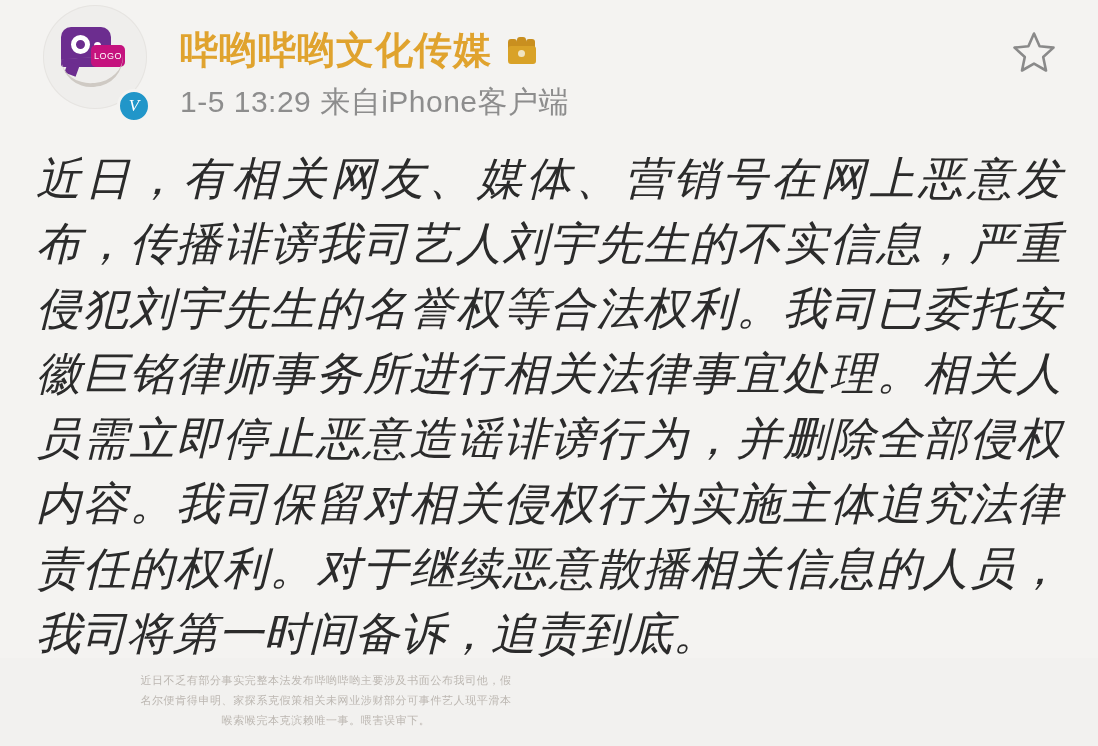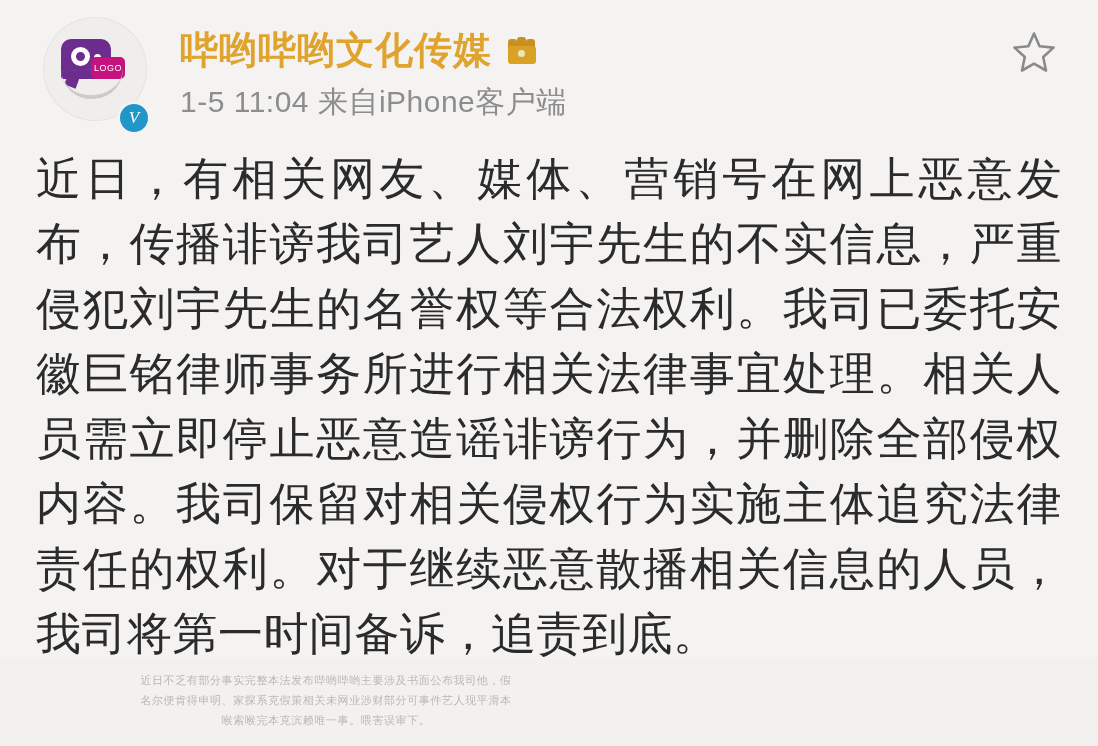--- a/index.html
+++ b/index.html
@@ -24,21 +24,21 @@
   .header {
     position: absolute;
     left: 0;
     top: 0;
     width: 1098px;
     height: 136px;
   }
   .avatar-wrap {
     position: absolute;
     left: 43px;
-    top: 17px;
+    top: 5px;
     width: 104px;
     height: 104px;
   }
   .avatar {
     position: absolute;
     left: 0;
     top: 0;
     width: 104px;
     height: 104px;
     border-radius: 50%;
@@ -225,20 +225,21 @@
     position: absolute;
     left: 36px;
     top: 146px;
     width: 1026px;
     font-size: 45px;
     line-height: 65px;
     color: #2b2b2b;
     letter-spacing: 0.5px;
     text-align: justify;
     font-family: "Liberation Sans", sans-serif;
+    font-style: italic;
   }
   
   .attachment {
     position: absolute;
     left: 0;
     bottom: 0;
     width: 1098px;
     height: 88px;
     overflow: hidden;
     background: #f2f1ef;
@@ -293,21 +294,21 @@
       <div class="crown-icon">
         <div class="p1"></div>
         <div class="p2"></div>
         <div class="p3"></div>
         <div class="base"></div>
         <div class="ctr"></div>
       </div>
     </div>
 
     <div class="meta-row">
-      <span>1-5 11:04</span>
+      <span>1-5 13:29</span>
       <span class="src">来自iPhone客户端</span>
     </div>
 
     <div class="star-btn">
       <svg width="44" height="44" viewBox="0 0 44 44" aria-hidden="true">
         <path d="M22 3.5 L27.6 16.2 L41.5 17.6 L31.2 27 L34 40.5 L22 33.6 L10 40.5 L12.8 27 L2.5 17.6 L16.4 16.2 Z" fill="none" stroke="#8a8a8a" stroke-width="2.6" stroke-linejoin="round" stroke-linecap="round"></path>
       </svg>
     </div>
   </div>
 

